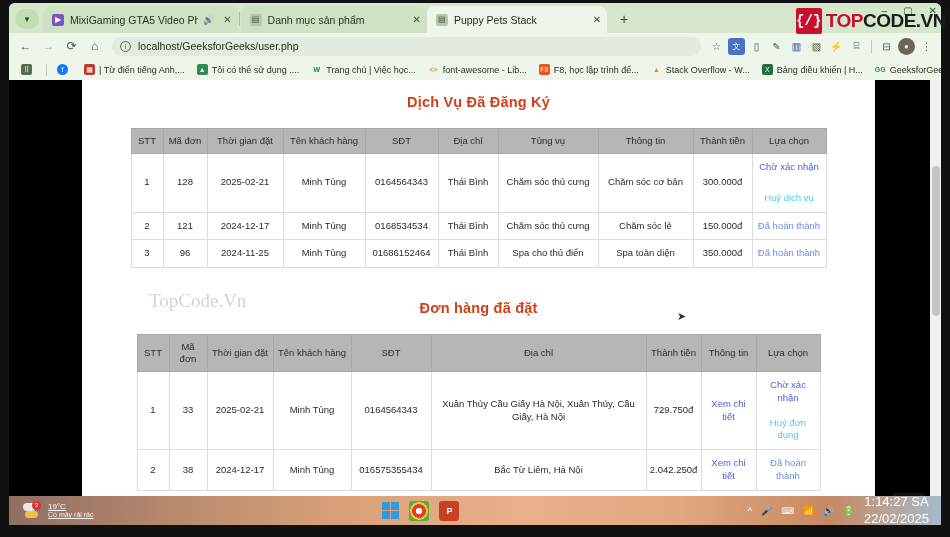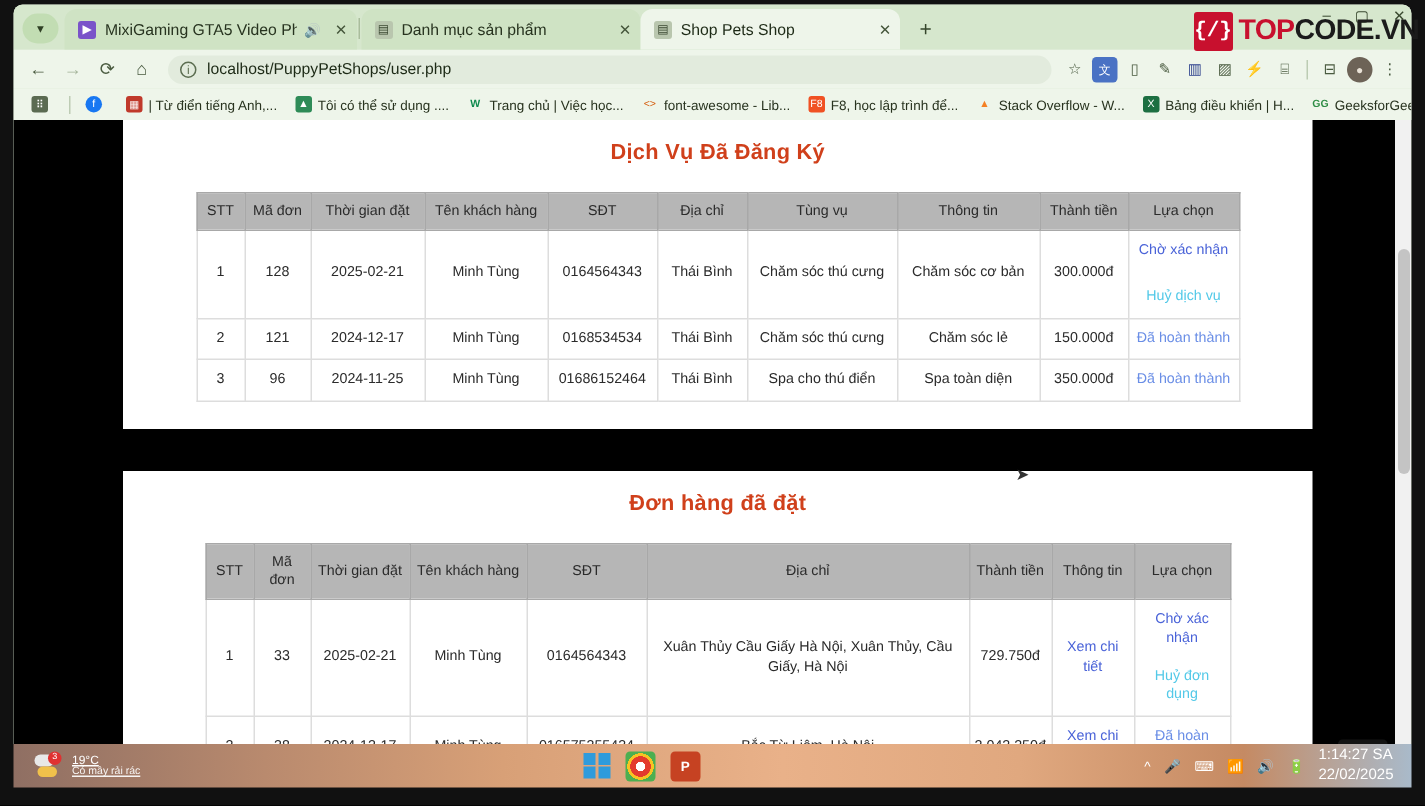--- a/index.html
+++ b/index.html
@@ -106,21 +106,21 @@
   }
   .page-scroll-thumb {
     position: absolute; right: 1px; top: 86px; width: 8px; height: 150px;
     background: #c4c4c4; border-radius: 4px;
   }
   .page-content { position: absolute; left: 0; top: 0; width: 939px; }
 
   .card {
     background: #fff; margin: 0 73px; padding: 14px 0 18px;
   }
-  .card + .card { margin-top: 28px; }
+  .card + .card { }
   .sec-title {
     text-align: center; color: #d0401b; font-weight: bold; font-size: 14.5px;
     letter-spacing: .2px; margin-bottom: 18px;
   }
 
   table { border-collapse: collapse; margin: 0 auto; }
   table td, table th { border: 1px solid #dddddd; }
   thead th {
     background: #b6b6b6; color: #2b2b2b; font-weight: normal; font-size: 9.5px;
     padding: 6px 3px; text-align: center; line-height: 1.25; border-color: #a8a8a8;
@@ -197,21 +197,21 @@
   .tb-weather .wt2 { font-size: 7px; opacity: .92; }
   .tb-center { flex: 1; display: flex; align-items: center; justify-content: center; gap: 10px; }
   .win-logo { display: grid; grid-template-columns: 8px 8px; grid-template-rows: 8px 8px; gap: 1.5px; }
   .win-logo i { background: #2e9bdc; display: block; }
   .tb-app { width: 20px; height: 20px; border-radius: 3px; display: flex;
             align-items: center; justify-content: center; font-size: 10px; color: #fff; }
   .tb-app.chrome { background: radial-gradient(circle at 50% 50%, #fff 22%, #e33b2e 23% 48%, #f7c323 49% 62%, #4caf50 63%); }
   .tb-app.ppt { background: #c64222; font-weight: bold; font-size: 9px; }
   .tb-right { display: flex; align-items: center; gap: 9px; margin-right: 12px; color: #fff; flex: none; }
   .tb-right .ti { font-size: 9px; }
-  .tb-clock { font-size: 10px; line-height: 1.25; text-align: left; }
+  .tb-clock { font-size: 13px; line-height: 1.25; text-align: center; }
 
   .wm-taskbar {
     position: absolute; left: 0; right: 0; bottom: 14px; text-align: center;
     font-family: "Liberation Serif", serif; font-size: 17px; font-weight: bold;
     color: rgba(255,255,255,.72); text-shadow: 0 1px 1px rgba(0,0,0,.35);
     pointer-events: none; z-index: 5;
   }
 </style>
 </head>
 <body>
@@ -232,42 +232,42 @@
       <div class="tab-sep"></div>
 
       <div class="tab">
         <span class="favicon doc">▤</span>
         <span class="tlabel">Danh mục sản phẩm</span>
         <span class="tclose" style="margin-left:48px">✕</span>
       </div>
 
       <div class="tab active">
         <span class="favicon doc">▤</span>
-        <span class="tlabel">Shop Pets Shop</span>
+        <span class="tlabel">Puppy Pets Stack</span>
         <span class="tclose" style="margin-left:56px">✕</span>
       </div>
 
       <div class="newtab">+</div>
 
       <div class="winctl">
         <span>–</span>
         <span>▢</span>
         <span>✕</span>
       </div>
     </div>
 
     <div class="toolbar">
       <div class="tbtn">←</div>
       <div class="tbtn" style="color:#a5b59b">→</div>
       <div class="tbtn">⟳</div>
       <div class="tbtn">⌂</div>
 
       <div class="omnibox">
         <span class="info">i</span>
-        <span class="omni-url">localhost/PuppyPetShops/user.php</span>
+        <span class="omni-url">localhost/GeeksforGeeks/user.php</span>
       </div>
 
       <div class="tb-icons">
         <div class="ic">☆</div>
         <div class="ic blue">文</div>
         <div class="ic">▯</div>
         <div class="ic">✎</div>
         <div class="ic navy">▥</div>
         <div class="ic">▨</div>
         <div class="ic bolt">⚡</div>

